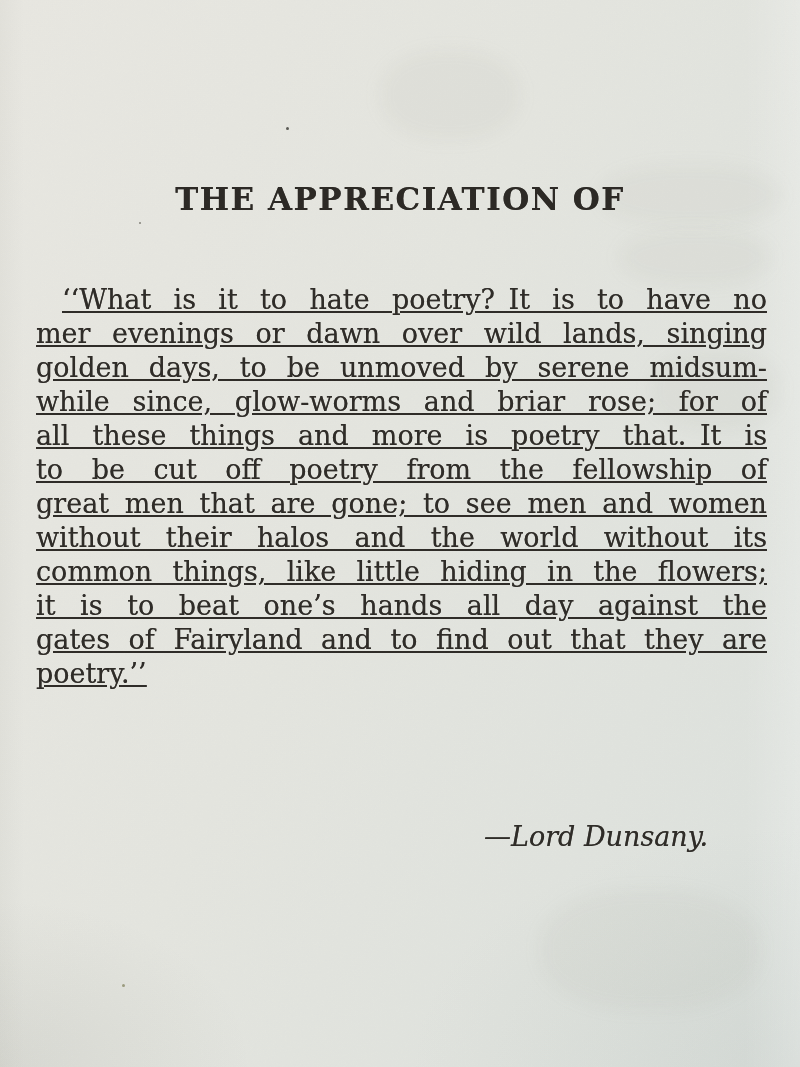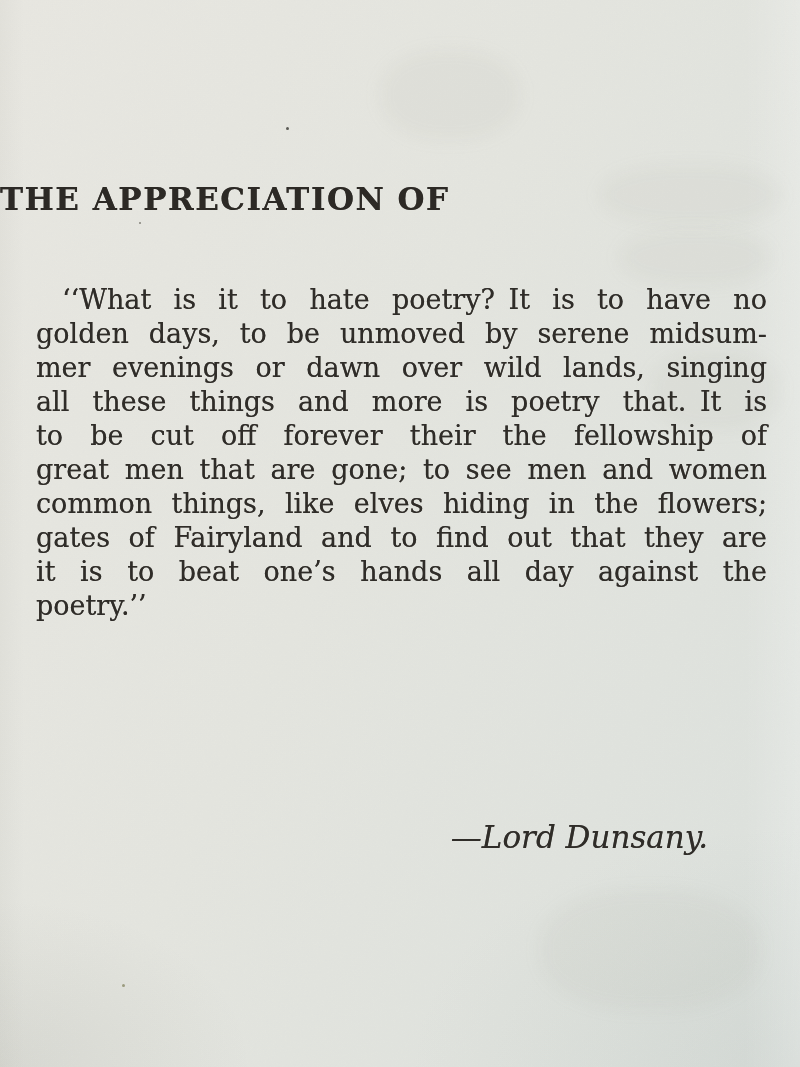--- a/index.html
+++ b/index.html
@@ -18,20 +18,21 @@
       radial-gradient(360px 240px at 0% 100%, rgba(96,100,90,0.10), rgba(96,100,90,0) 70%),
       radial-gradient(520px 320px at 100% 100%, rgba(148,160,155,0.14), rgba(148,160,155,0) 75%),
       linear-gradient(115deg, #e8e7e1 0%, #e4e5df 45%, #e0e3de 75%, #dce1dd 100%);
   }
 
   .title {
     position: absolute;
     top: 178px;
     left: 0;
     right: 0;
+    text-align: center;
     font-weight: 700;
     font-size: 31px;
     line-height: 42px;
     letter-spacing: 1.5px;
     color: #2b2824;
     text-shadow: 0 0 0.6px rgba(43,40,36,0.75);
   }
 
   .quote {
     position: absolute;
@@ -39,30 +40,31 @@
     left: 36px;
     right: 33px;
     font-size: 27px;
     line-height: 34px;
     text-shadow: 0 0 0.6px rgba(46,43,39,0.7);
   }
   .quote .line {
     height: 34px;
     text-align: justify;
     text-align-last: justify;
+    text-decoration: underline;
   }
   .quote .line.first-line { text-indent: 26px; }
   .quote .line.last-line { text-align-last: left; }
 
   .attribution {
     position: absolute;
     top: 820px;
     right: 92px;
     font-style: italic;
-    font-size: 31px;
+    font-size: 27px;
     line-height: 34px;
     text-shadow: 0 0 0.6px rgba(46,43,39,0.7);
   }
 
   
   .smudge {
     position: absolute;
     background: rgba(150,158,143,0.07);
     border-radius: 45%;
     filter: blur(8px);
@@ -97,28 +99,30 @@
   <div class="smudge s3"></div>
   <div class="smudge s4"></div>
   <div class="smudge s5"></div>
 
   <div class="title">
     <div>THE APPRECIATION OF</div>
   </div>
 
   <div class="quote">
       <div class="line first-line">‘‘What is it to hate poetry? It is to have no</div>
+      <div class="line">mer evenings or dawn over wild lands, singing</div>
       <div class="line">golden days, to be unmoved by serene midsum-</div>
-      <div class="line">mer evenings or dawn over wild lands, singing</div>
+      <div class="line">while since, glow-worms and briar rose; for of</div>
       <div class="line">all these things and more is poetry that. It is</div>
-      <div class="line">to be cut off forever their the fellowship of</div>
+      <div class="line">to be cut off poetry from the fellowship of</div>
       <div class="line">great men that are gone; to see men and women</div>
-      <div class="line">common things, like elves hiding in the flowers;</div>
+      <div class="line">without their halos and the world without its</div>
+      <div class="line">common things, like little hiding in the flowers;</div>
+      <div class="line">it is to beat one’s hands all day against the</div>
       <div class="line">gates of Fairyland and to find out that they are</div>
-      <div class="line">it is to beat one’s hands all day against the</div>
       <div class="line last-line">poetry.’’</div>
     </div>
 
   <div class="attribution">—Lord Dunsany.</div>
 
   <div class="speck k1"></div>
   <div class="speck k2"></div>
   <div class="speck k3"></div>
 
   <svg class="grain" width="800" height="1067" xmlns="http://www.w3.org/2000/svg">

